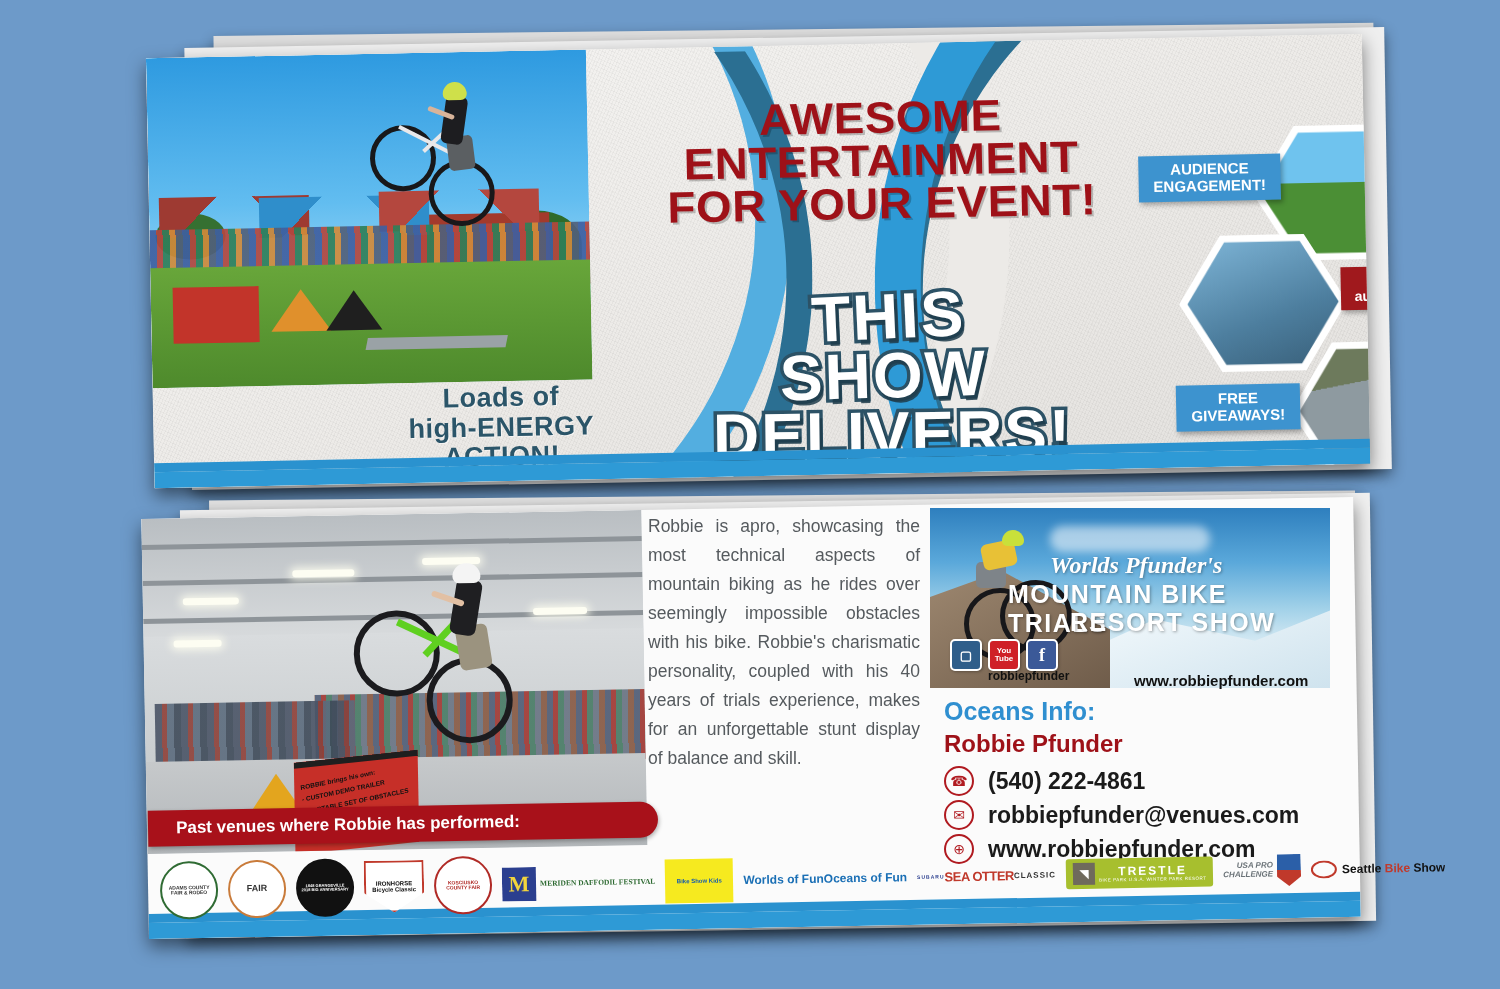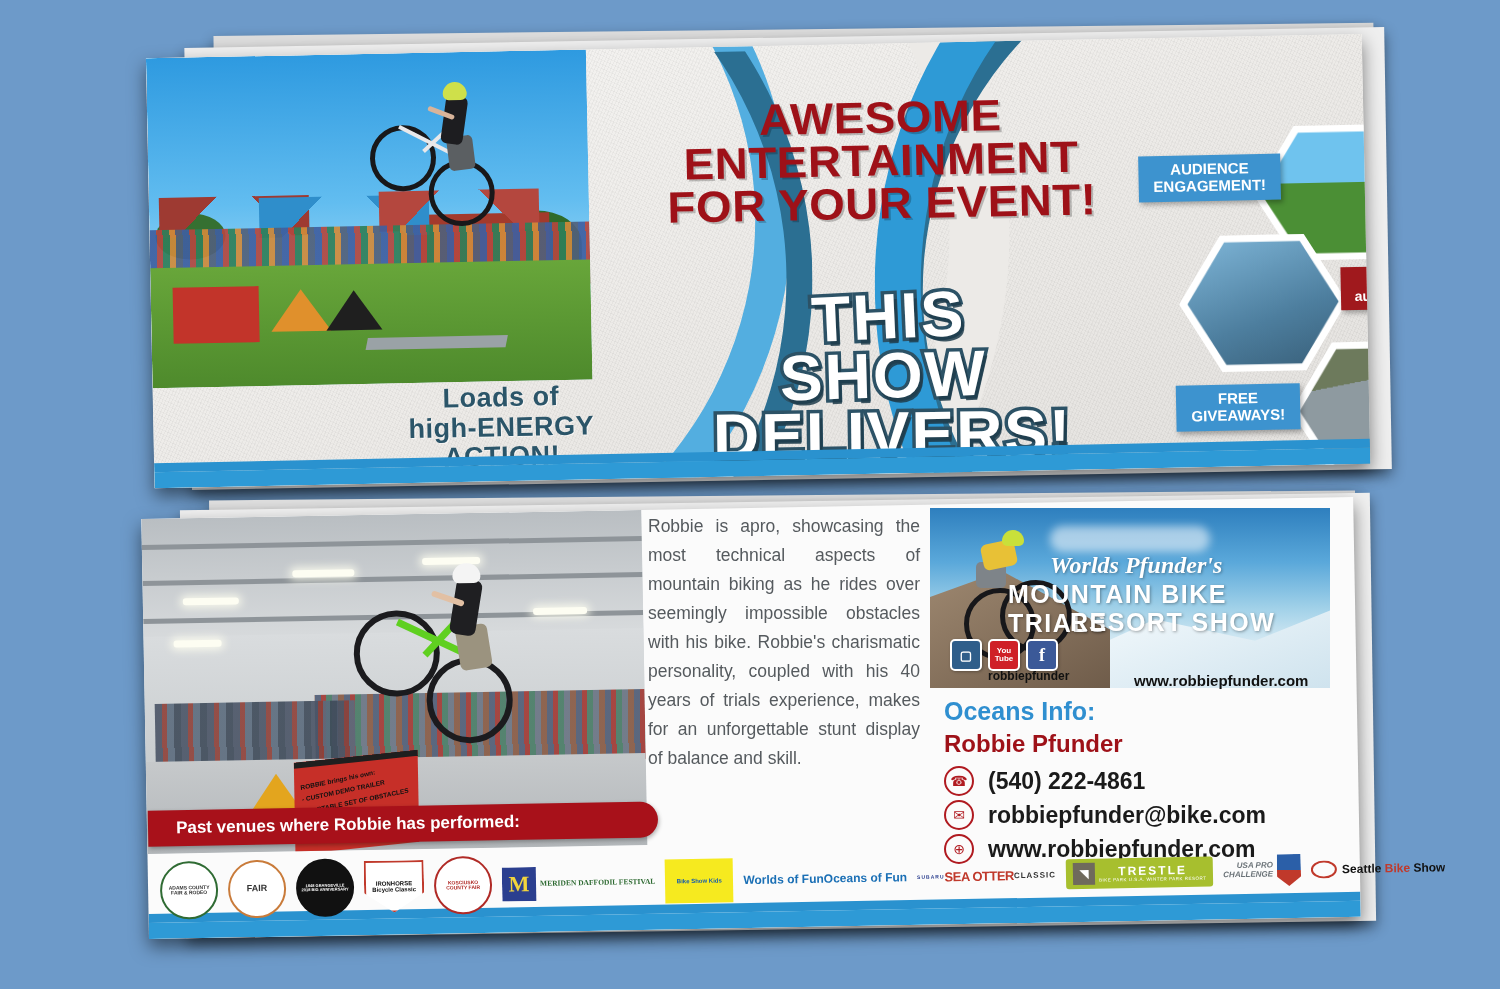--- a/index.html
+++ b/index.html
@@ -398,21 +398,21 @@
 
   <div class="booking-title">Oceans Info:</div>
   <div class="booking-name">Robbie Pfunder</div>
 
   <div class="binfo-row" id="binfo-phone">
     <div class="ico">☎</div>
     <div class="txt">(540) 222-4861</div>
   </div>
   <div class="binfo-row" id="binfo-email">
     <div class="ico">✉</div>
-    <div class="txt">robbiepfunder@bike.com</div>
+    <div class="txt">robbiepfunder@venues.com</div>
   </div>
   <div class="binfo-row" id="binfo-web">
     <div class="ico">⊕</div>
     <div class="txt">www.robbiepfunder.com</div>
   </div>
 
   <div class="venues-bar">
     <span>Past venues where Robbie has performed:</span>
   </div>
 

